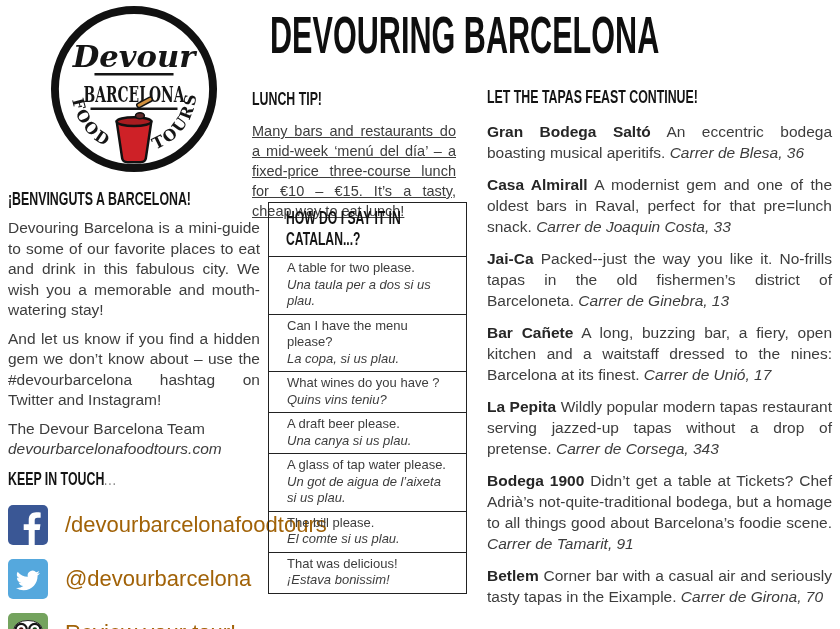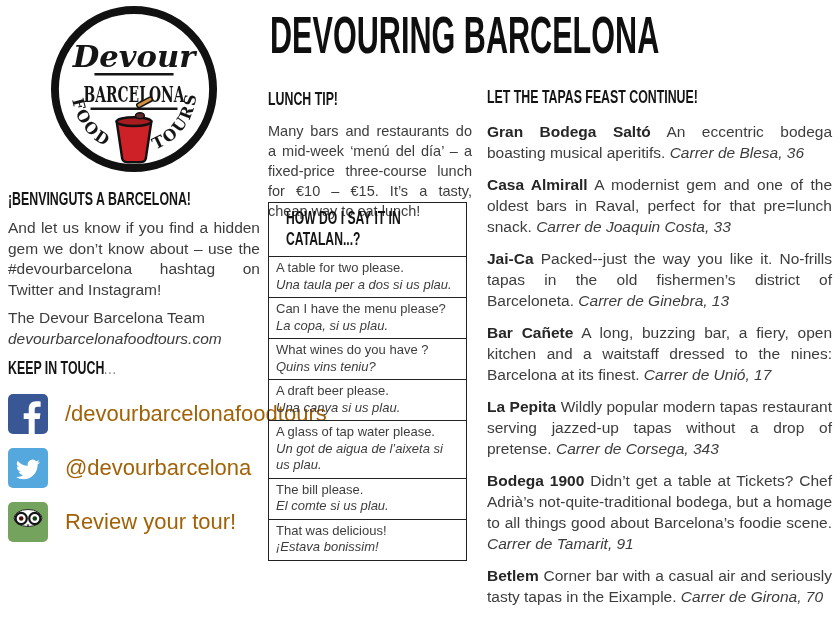--- a/index.html
+++ b/index.html
@@ -22,25 +22,25 @@
   .col-left .welcome { margin-top:10px; }
   .signoff { text-align:right; }
   .website { font-style:italic; }
   .kit { margin-top:8px; }
   .social { margin-top:12px; }
   .social-row { display:flex; align-items:center; gap:17px; margin-top:14px; }
   .social-row svg { flex:0 0 auto; display:block; }
   .social-label { font-size:22px; color:#a16207; }
 
   
-  .col-mid { position:absolute; left:268px; top:88px; width:204px; }
+  .col-mid { position:absolute; left:252px; top:88px; width:204px;text-decoration:underline; }
   .col-mid .tip { font-size:14.5px; line-height:20px; text-align:justify; margin-top:11px; }
 
   .phrasebook { position:absolute; left:268px; top:202px; width:199px; border-collapse:collapse; }
-  .phrasebook td { border:1.5px solid #222; padding:3px 7px 4px; font-size:13px; line-height:16.5px; }
+  .phrasebook td { border:1.5px solid #222; padding:3px 18px 4px; font-size:13px; line-height:16.5px; }
   .phrasebook td.head { padding:5px 17px 6px; }
   .pb-head { font-weight:700; color:#141414; font-size:18px; line-height:21px; width:148%; transform:scaleX(.675); transform-origin:0 0; }
   .pb-en { color:#3d3d3d; }
   .pb-ca { color:#3d3d3d; font-style:italic; }
 
   
   .col-right { position:absolute; left:487px; top:86px; width:345px; }
   .entry { font-size:15.5px; line-height:21px; text-align:justify; margin-top:11px; }
   .entry:first-of-type { margin-top:13px; }
   .entry b { color:#262626; }
@@ -78,20 +78,21 @@
           <ellipse cx="86" cy="119" rx="17.5" ry="4.5" fill="#a81c20" stroke="#111" stroke-width="2.5"></ellipse>
           <ellipse cx="92" cy="113" rx="4.5" ry="3" fill="#5f2a2a" stroke="#111" stroke-width="1.5"></ellipse>
         </g>
       </svg>
     </div>
 
     <div class="hd welcome">
       <span class="cond">¡BENVINGUTS A BARCELONA!</span>
     </div>
 
+    <p>Devouring Barcelona is a mini-guide to some of our favorite places to eat and drink in this fabulous city.  We wish you a memorable and mouth-watering stay!</p>
     <p>And let us know if you find a hidden gem we don’t know about – use the #devourbarcelona hashtag on Twitter and Instagram!</p>
 
     <p class="signoff">
       <span>The Devour Barcelona Team</span><br>
       <span class="website">devourbarcelonafoodtours.com</span>
     </p>
 
     <div class="hd kit">
       <span class="cond"><span>KEEP IN TOUCH</span><span class="dots">...</span></span>
     </div>

